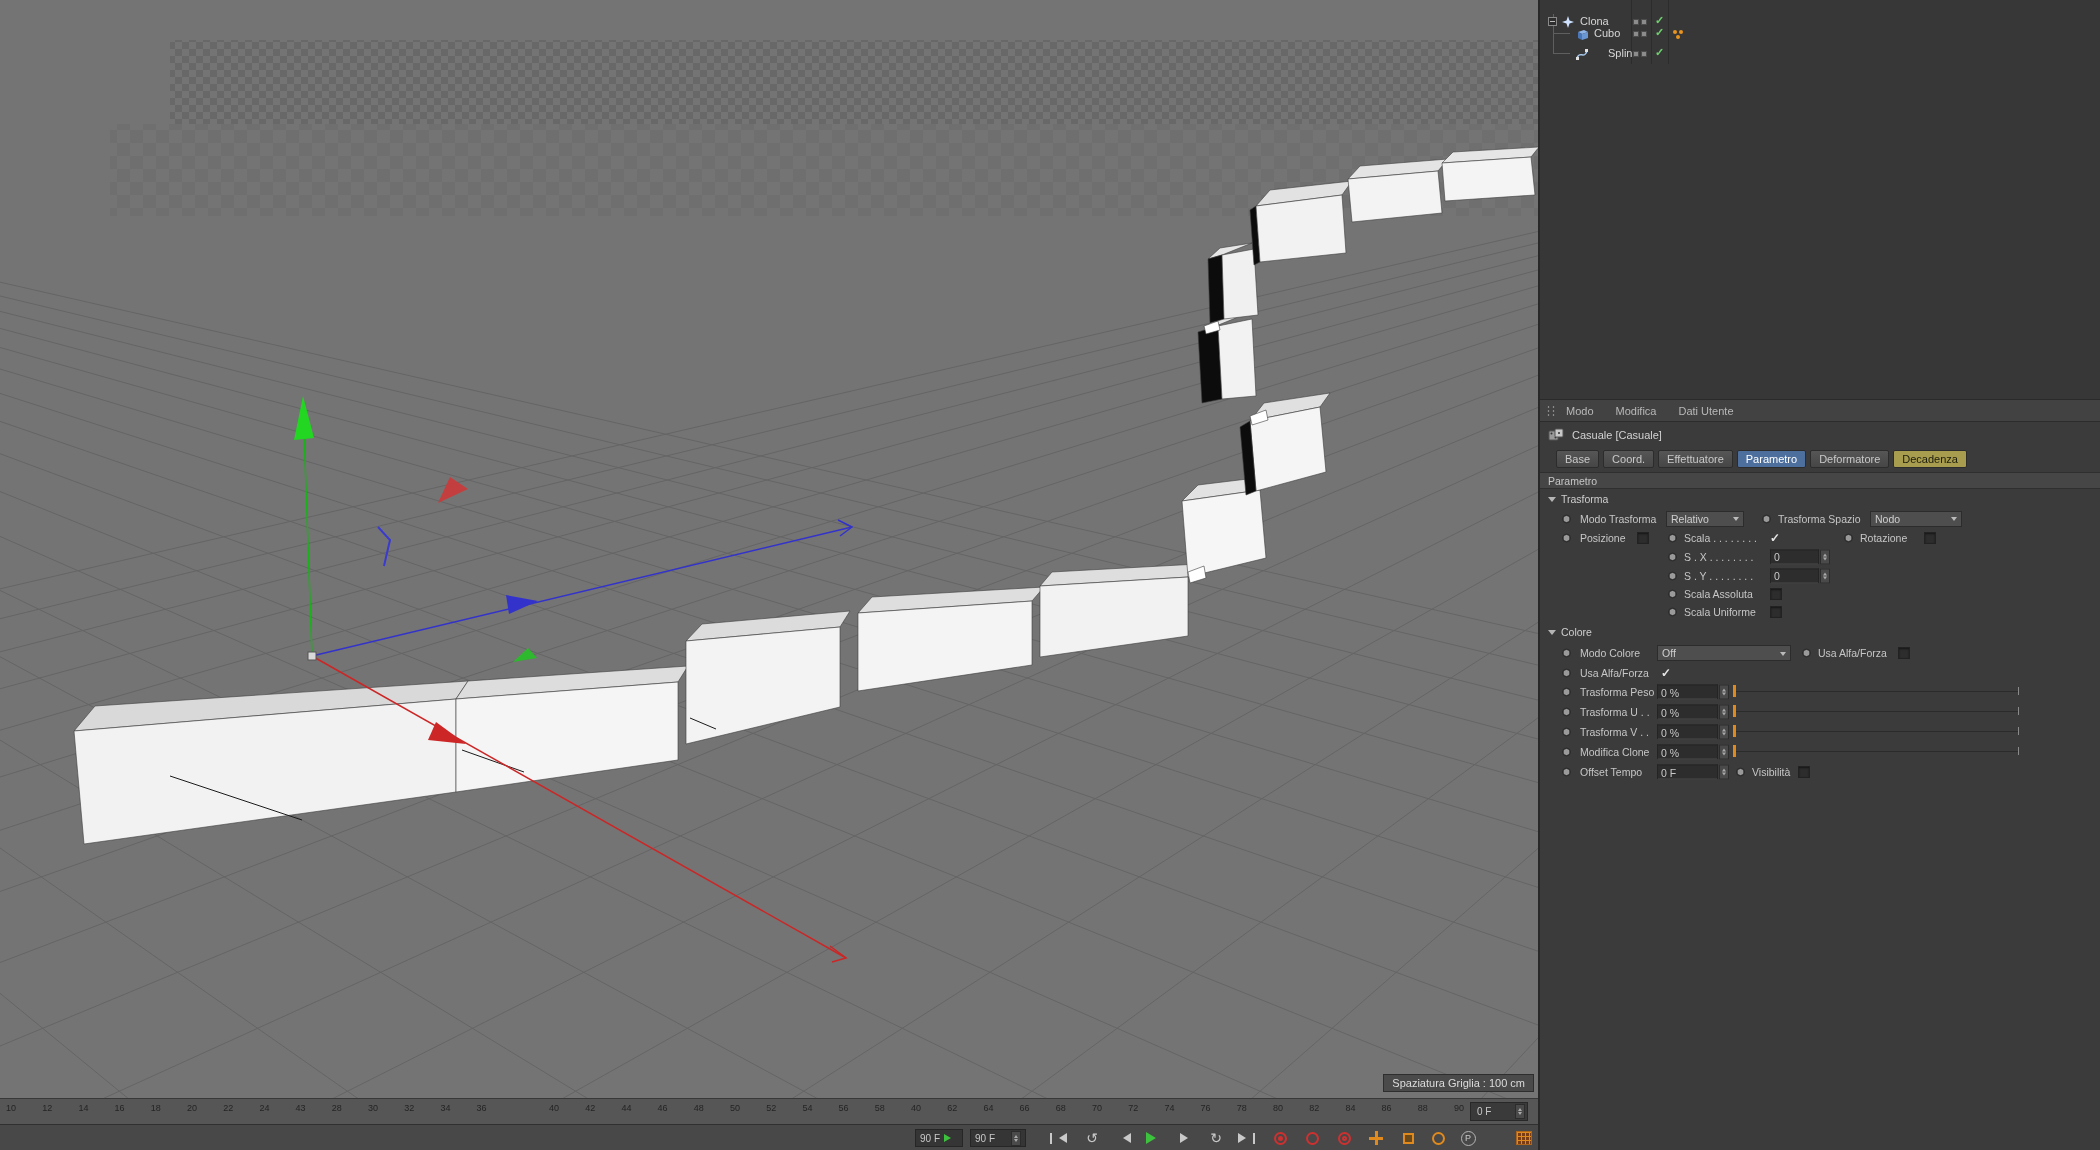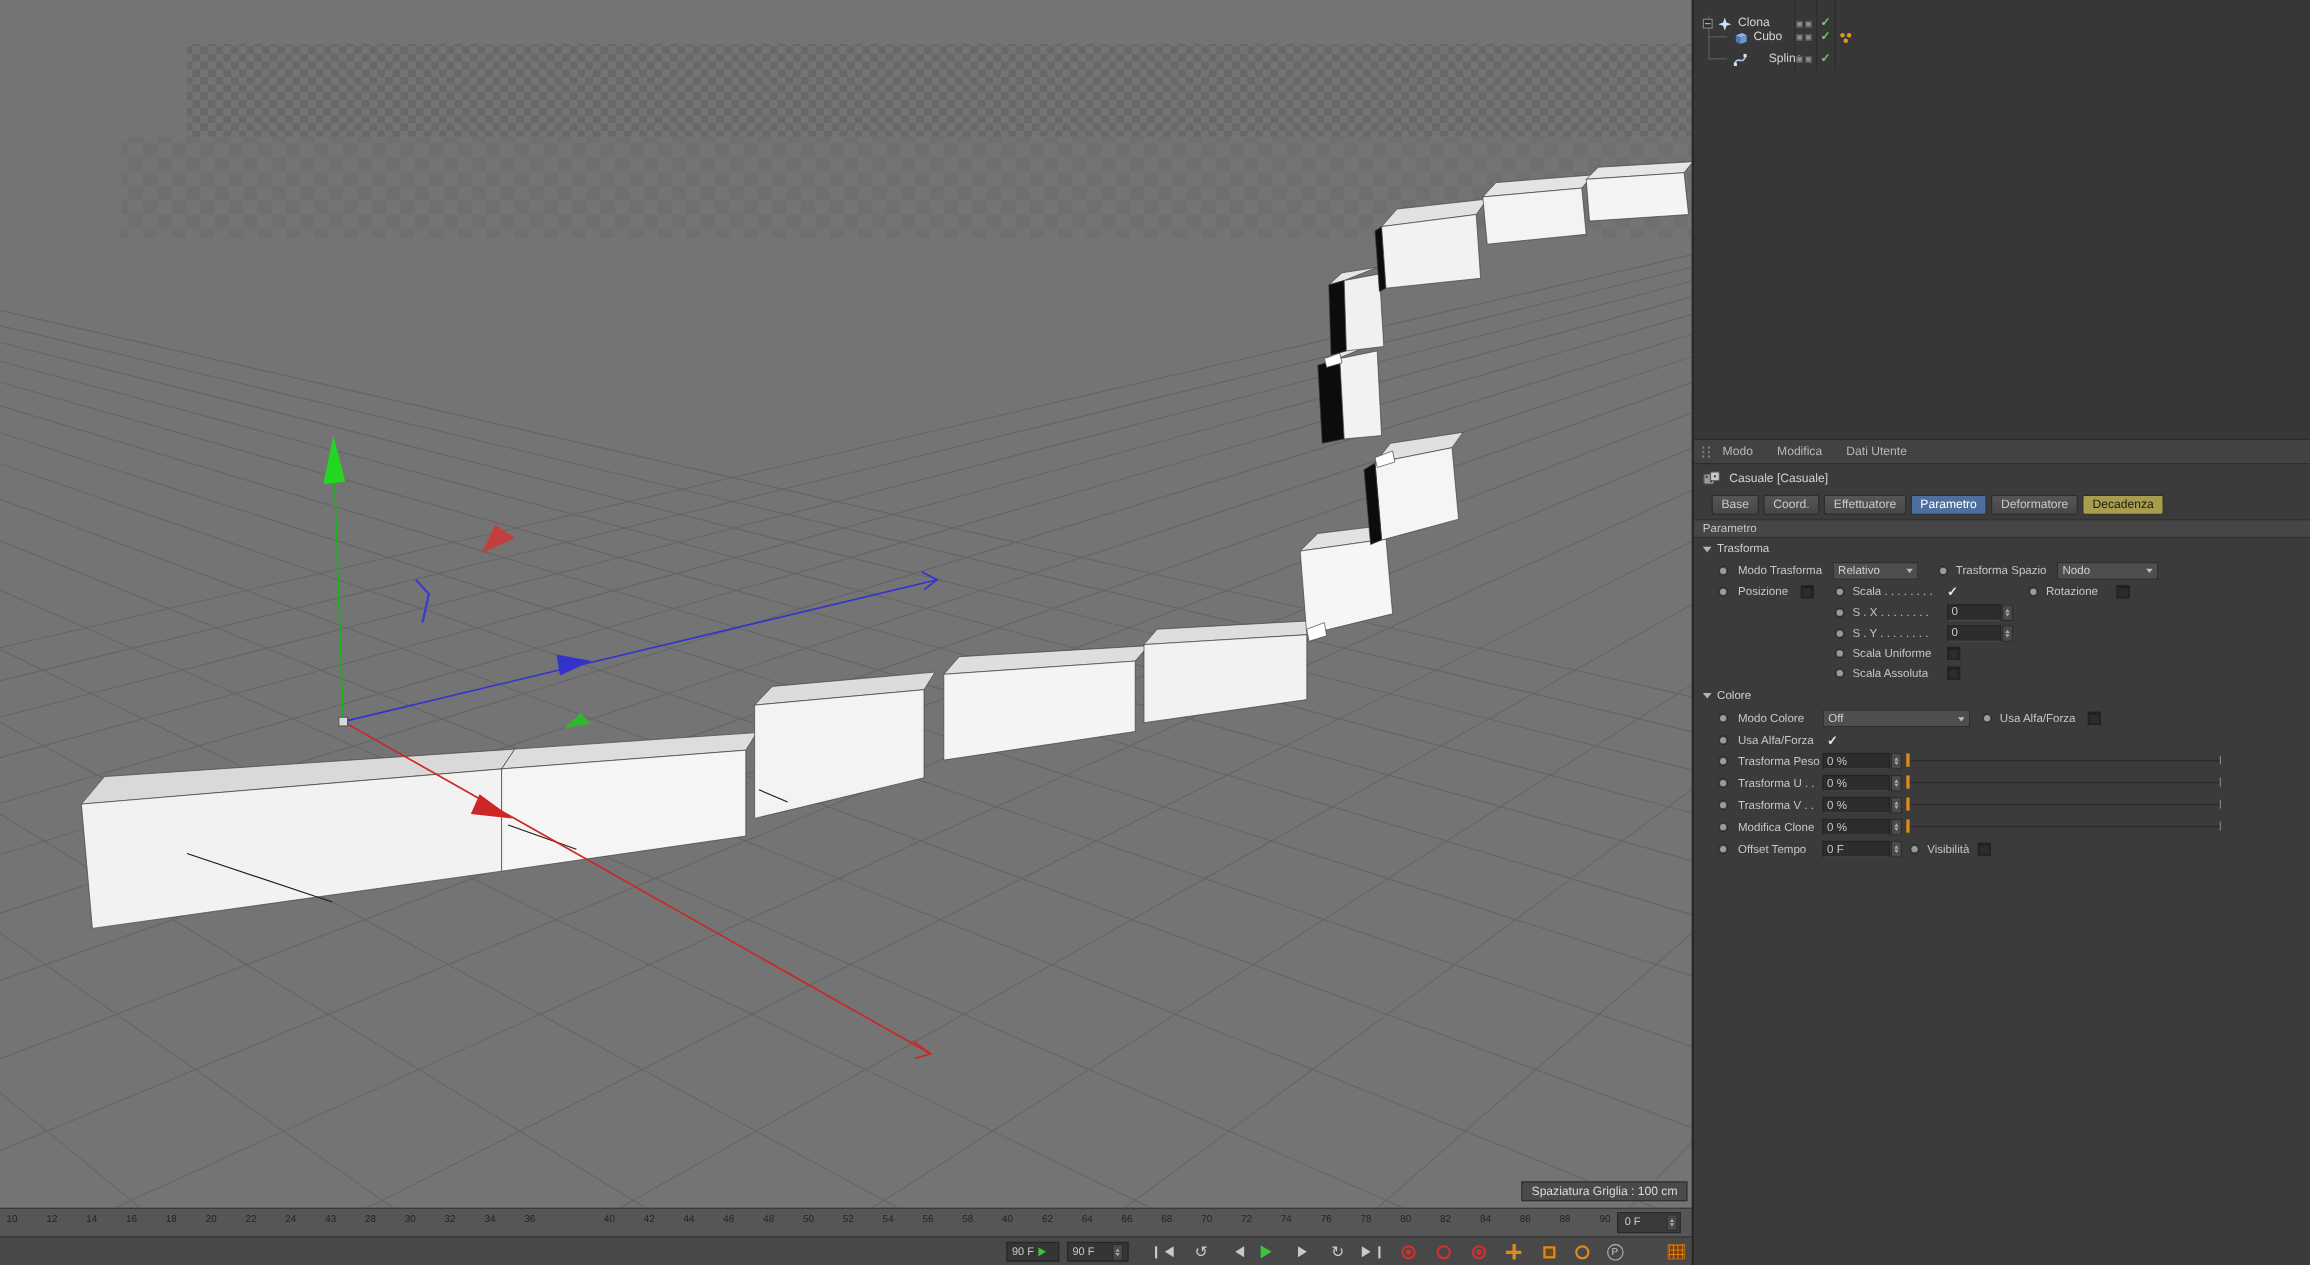--- a/index.html
+++ b/index.html
@@ -547,27 +547,27 @@
       <span class="at" style="left:144px;">S . Y . . . . . . . .</span>
       <div class="fld at" style="left:230px;width:49px;">
         <span>0</span>
       </div>
       <span class="stepper at" style="left:280px;"></span>
     </div>
 
 
     <div class="arow" style="height:18px;">
       <span class="adot at" style="left:128px;"></span>
-      <span class="at" style="left:144px;">Scala Uniforme</span>
+      <span class="at" style="left:144px;">Scala Assoluta</span>
       <span class="cb at" style="left:230px;"></span>
     </div>
 
     <div class="arow" style="height:18px;">
       <span class="adot at" style="left:128px;"></span>
-      <span class="at" style="left:144px;">Scala Assoluta</span>
+      <span class="at" style="left:144px;">Scala Uniforme</span>
       <span class="cb at" style="left:230px;"></span>
     </div>
 
     <div class="sechdr" style="height:22px;">
       <span class="tri-down"></span>
       <span>Colore</span>
     </div>
 
     <div class="arow h20">
       <span class="adot at" style="left:22px;"></span>

